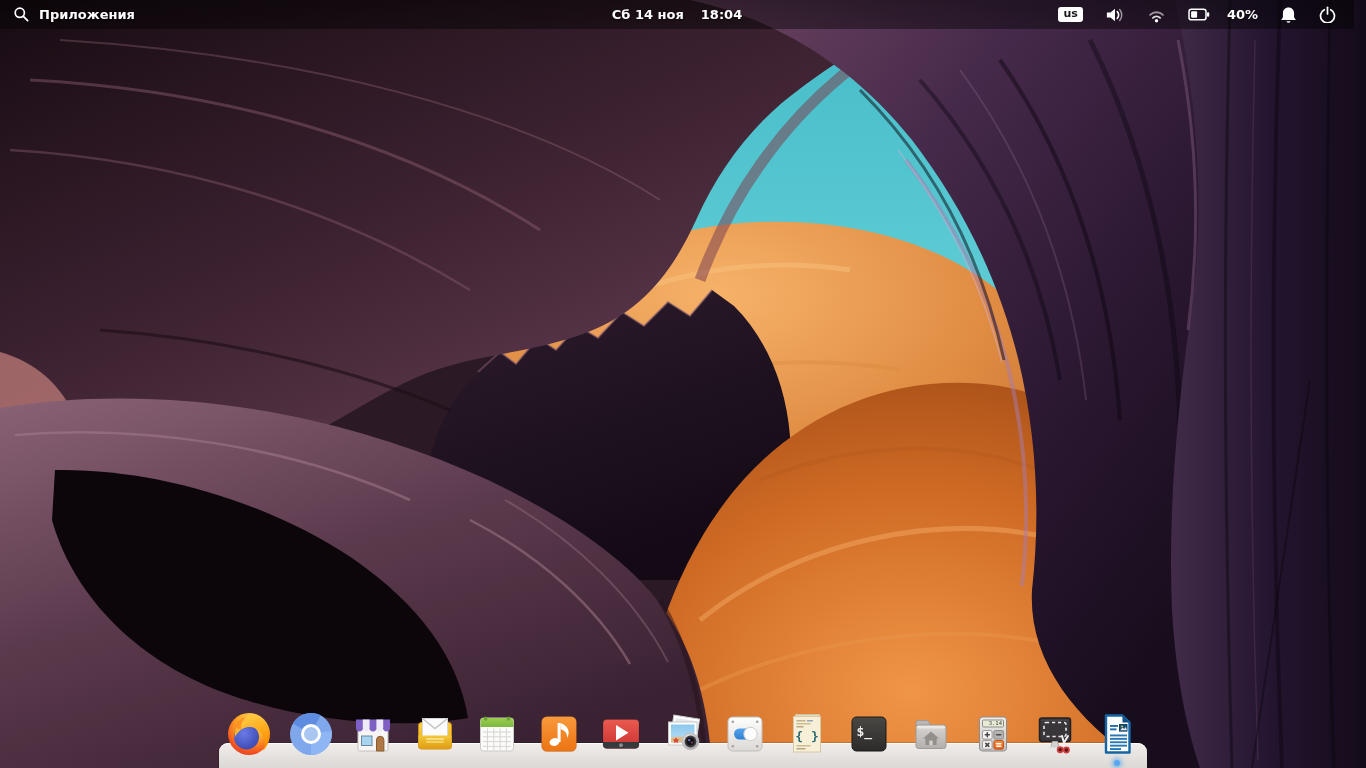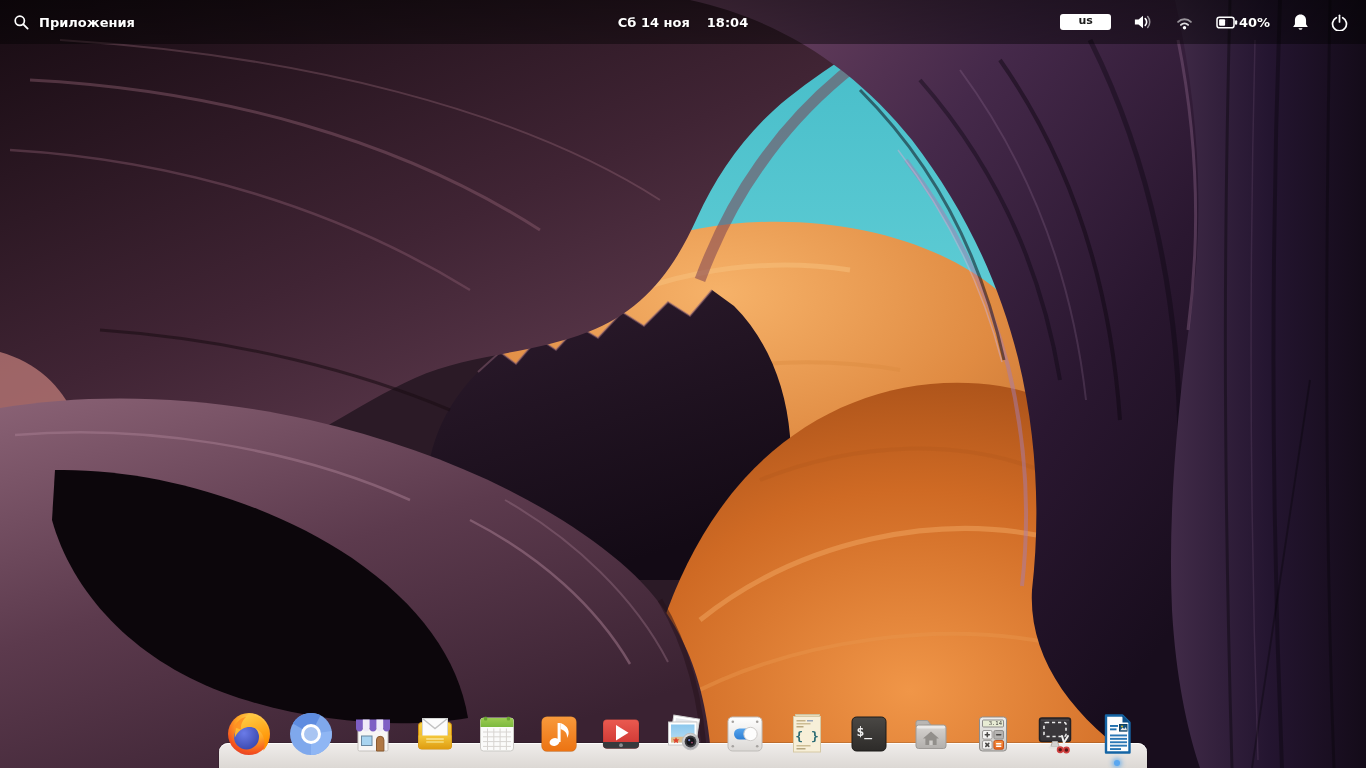--- a/index.html
+++ b/index.html
@@ -5,36 +5,36 @@
   html,body{margin:0;padding:0;}
   body{
     width:1366px;height:768px;overflow:hidden;position:relative;
     background:#1a0e16;
     font-family:"DejaVu Sans","Liberation Sans",sans-serif;
     -webkit-font-smoothing:antialiased;
   }
   .wallpaper{position:absolute;inset:0;z-index:0;}
   
   .panel{
-    position:absolute;top:0;left:0;right:0;height:44px;z-index:20;
+    position:absolute;top:0;left:0;right:12px;height:29px;z-index:20;
     background:linear-gradient(rgba(0,0,0,.52),rgba(0,0,0,.42));
     display:flex;align-items:center;color:#fff;
     font-size:13px;font-weight:bold;
     text-shadow:0 1px 2px rgba(0,0,0,.6);
     text-align:right;
   }
   .panel-left{display:flex;align-items:center;gap:9px;padding:0 13px;height:100%;cursor:default;}
   .panel-center{position:absolute;left:50%;transform:translateX(-50%);display:flex;align-items:center;gap:17px;height:100%;}
   .panel-right{margin-left:auto;display:flex;align-items:center;gap:10px;padding-right:12px;height:100%;}
   .ind{display:flex;align-items:center;justify-content:center;padding:0 6px;height:100%;}
   .kbd-badge{
     background:#fff;color:#1b1b1b;font-size:11px;font-weight:bold;
-    border-radius:3px;padding:1px 18px 2px;line-height:1.15;text-shadow:none;
+    border-radius:3px;padding:1px 5px 2px;line-height:1.15;text-shadow:none;
   }
-  .battery-ind{gap:1px;}
+  .battery-ind{gap:17px;}
   .picon{display:block;}
   
   .dock{position:absolute;bottom:0;left:50%;transform:translateX(-50%);z-index:20;}
   .dock-bg{
     position:absolute;left:0;right:0;bottom:0;height:25px;
     background:linear-gradient(#f0edeb,#dcd8d4);
     border-radius:9px 9px 0 0;
     box-shadow:0 0 0 1px rgba(0,0,0,.14), inset 0 1px 0 rgba(255,255,255,.85);
   }
   .dock-icons{position:relative;display:flex;align-items:flex-end;gap:14px;padding:0 6px 10px;}

